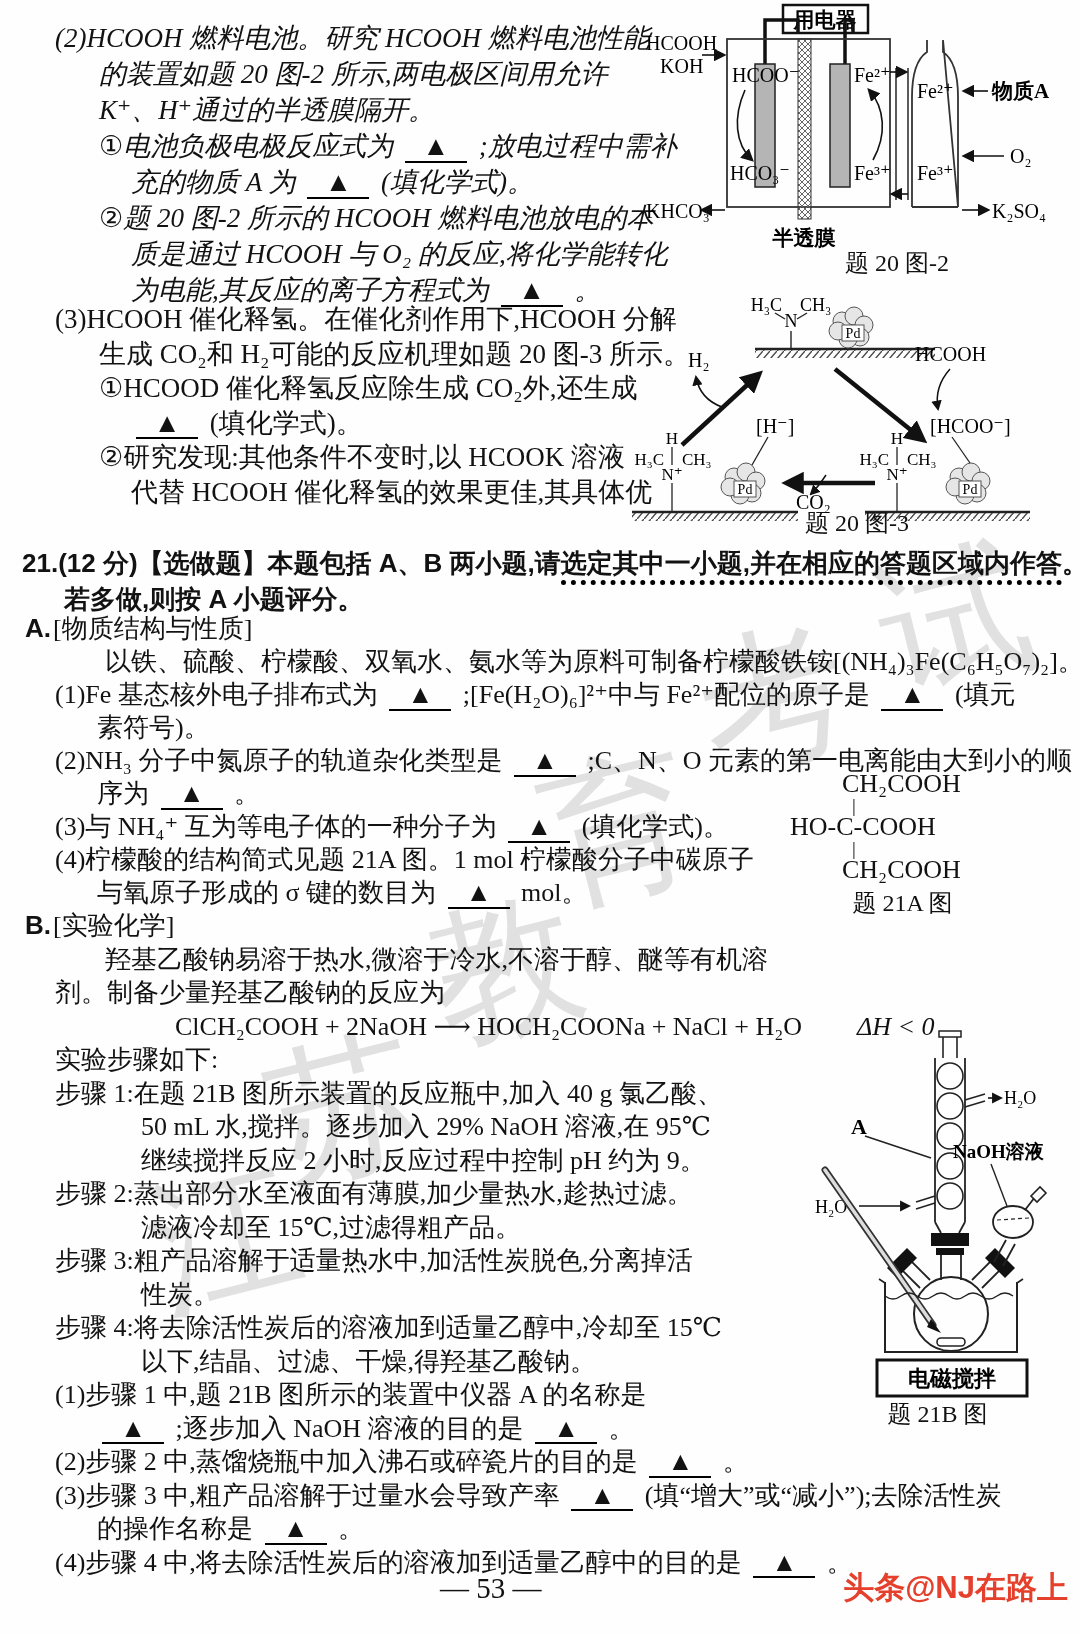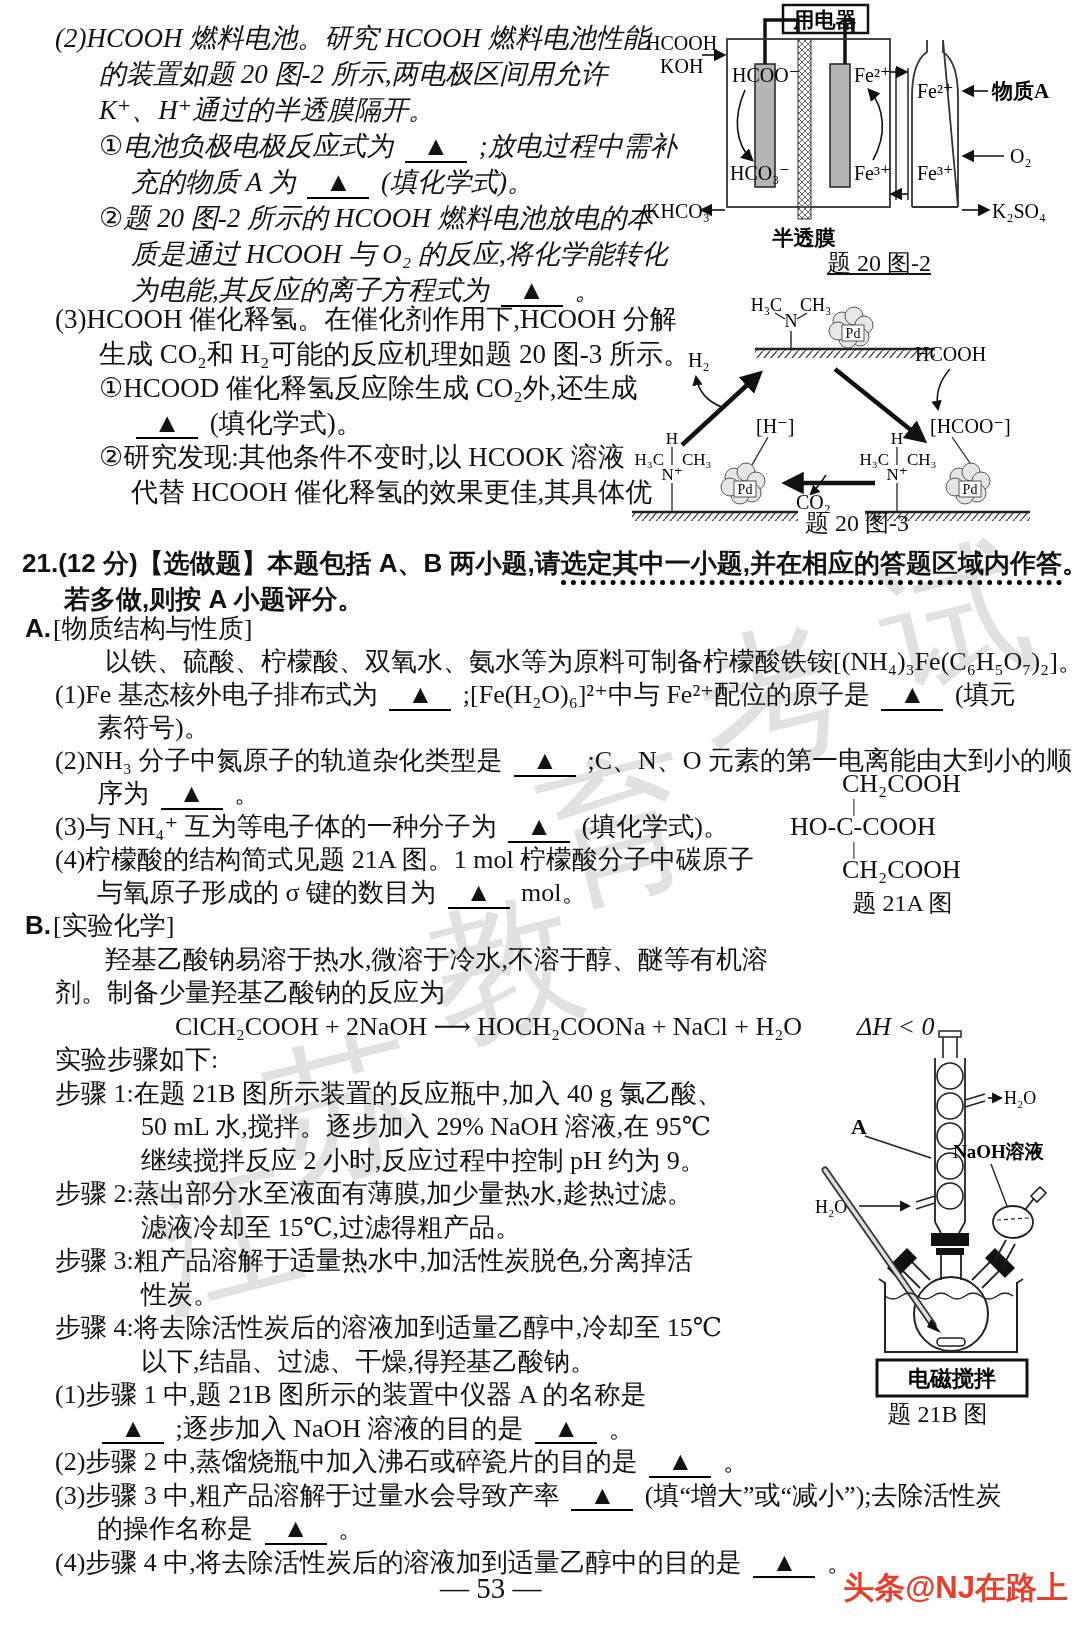--- a/index.html
+++ b/index.html
@@ -31,21 +31,21 @@
   #secA .ind1,#secB .ind1{padding-left:72px;}
   #secA .ind2{padding-left:80px;}
   #secB .ind2{padding-left:116px;}
   #secB .ind3{padding-left:80px;}
   .sec-title .hei{margin-right:2px;}
   .eq{padding-left:150px;}
   .eq .dh{margin-left:55px;font-style:italic;}
   
   svg text{font-family:"Liberation Serif","DejaVu Serif","DejaVu Sans",serif;}
   .caption{position:absolute;font-size:24px;text-align:center;color:#121212;}
-  #cap202{left:764px;top:247px;width:230px;text-decoration:underline;}
+  #cap202{left:782px;top:247px;width:230px;}
   #cap203{left:742px;top:507px;width:230px;}
   #cap21A{left:795px;top:887px;width:215px;}
   #cap21B{left:830px;top:1398px;width:215px;}
   
   #fig21A{left:790px;top:770px;width:230px;font-size:26px;}
   #fig21A .line{white-space:pre;height:28px;line-height:28px;}
   #fig21A .line:nth-child(1),#fig21A .line:nth-child(5){padding-left:52px;font-family:Liberation Serif, serif;}
   #fig21A .line:nth-child(2),#fig21A .line:nth-child(4){padding-left:62px;height:15px;line-height:15px;font-size:19px;}
   
   #pageno{left:440px;top:1572px;width:200px;text-align:left;font-size:29px;}

